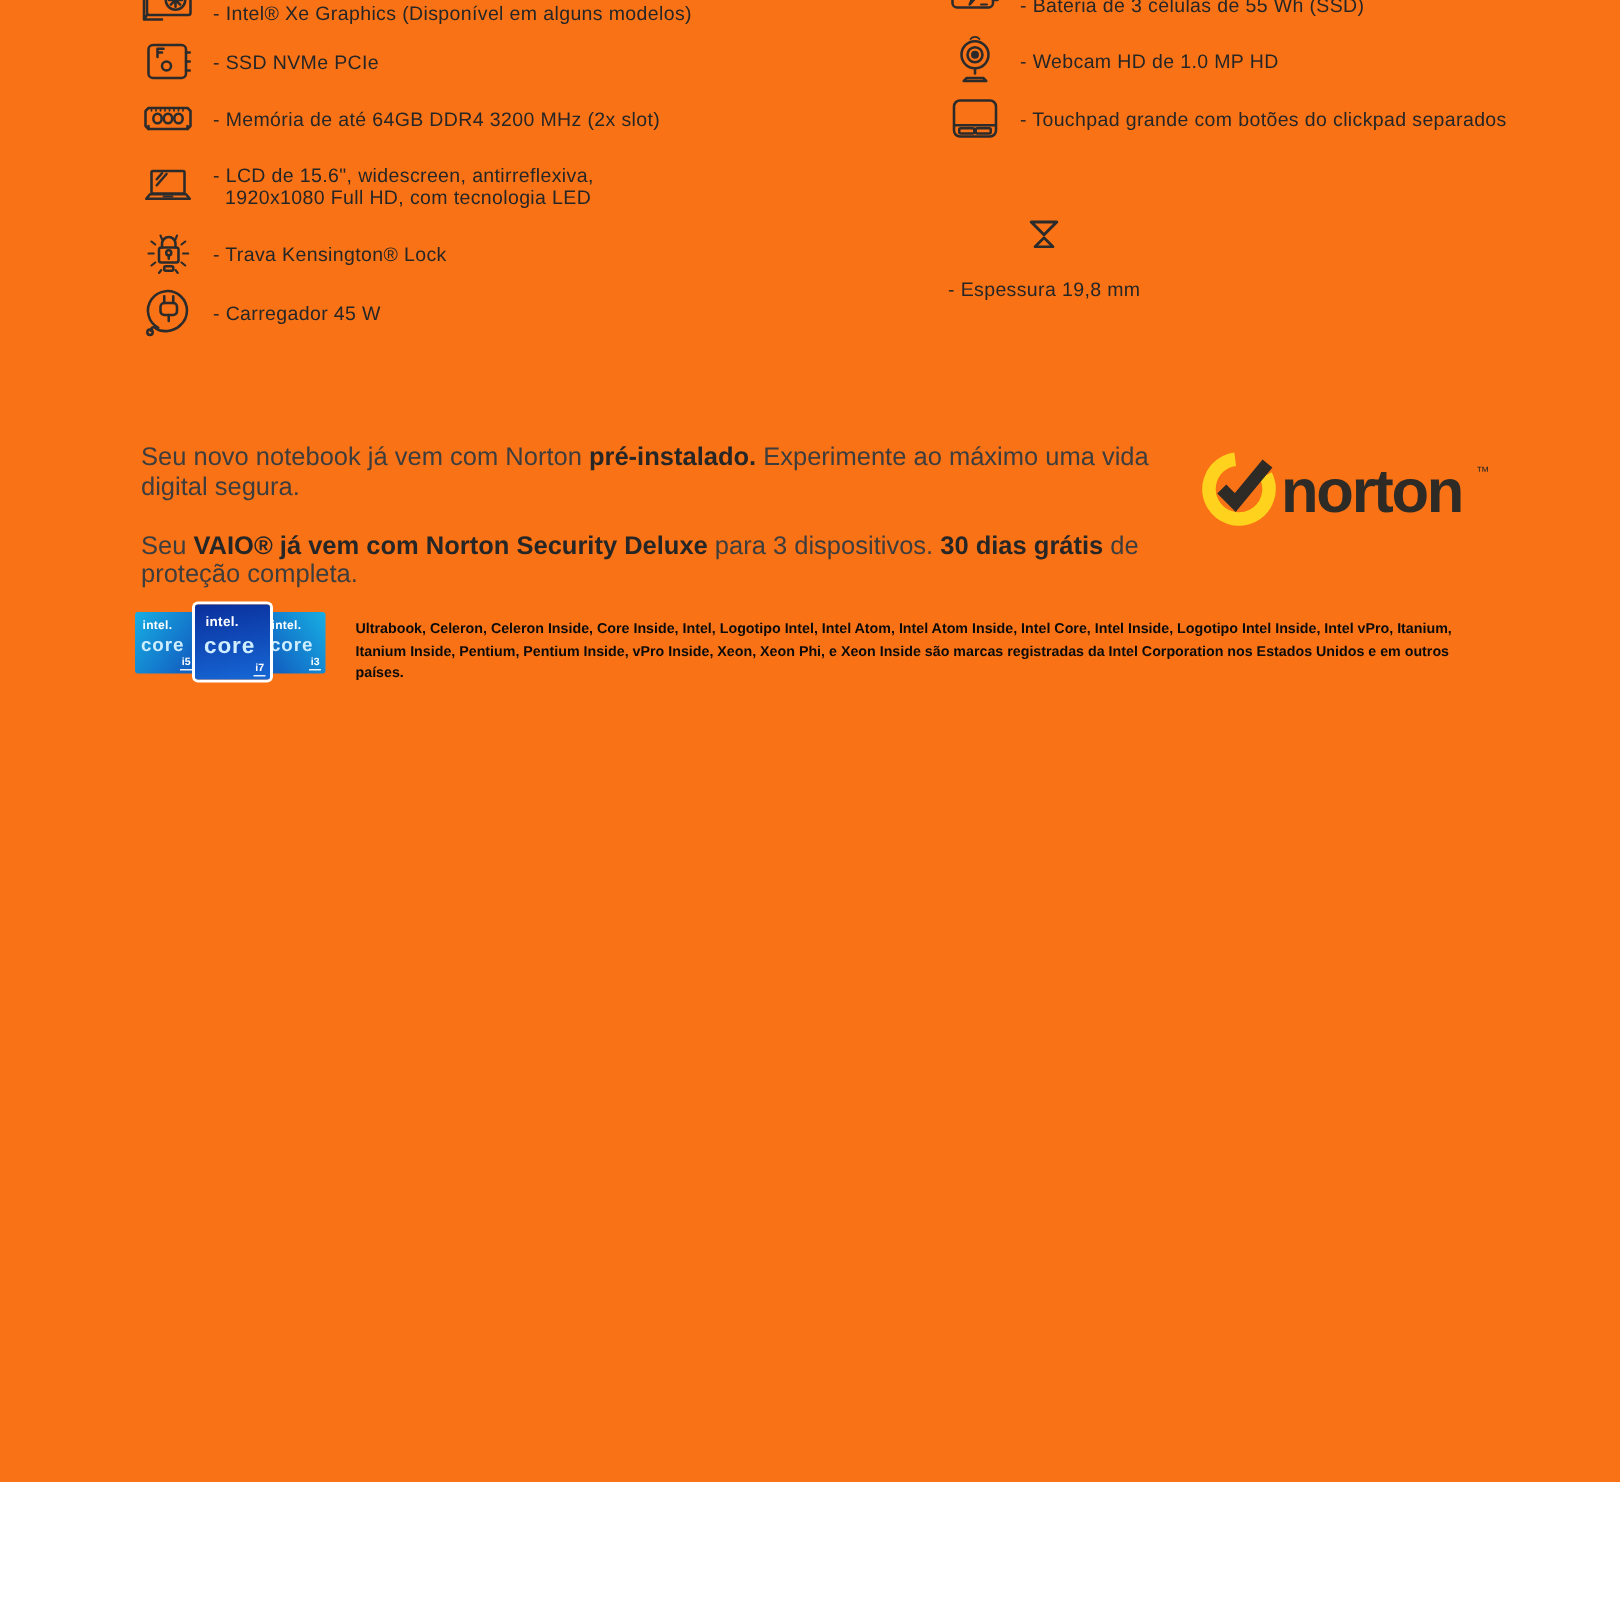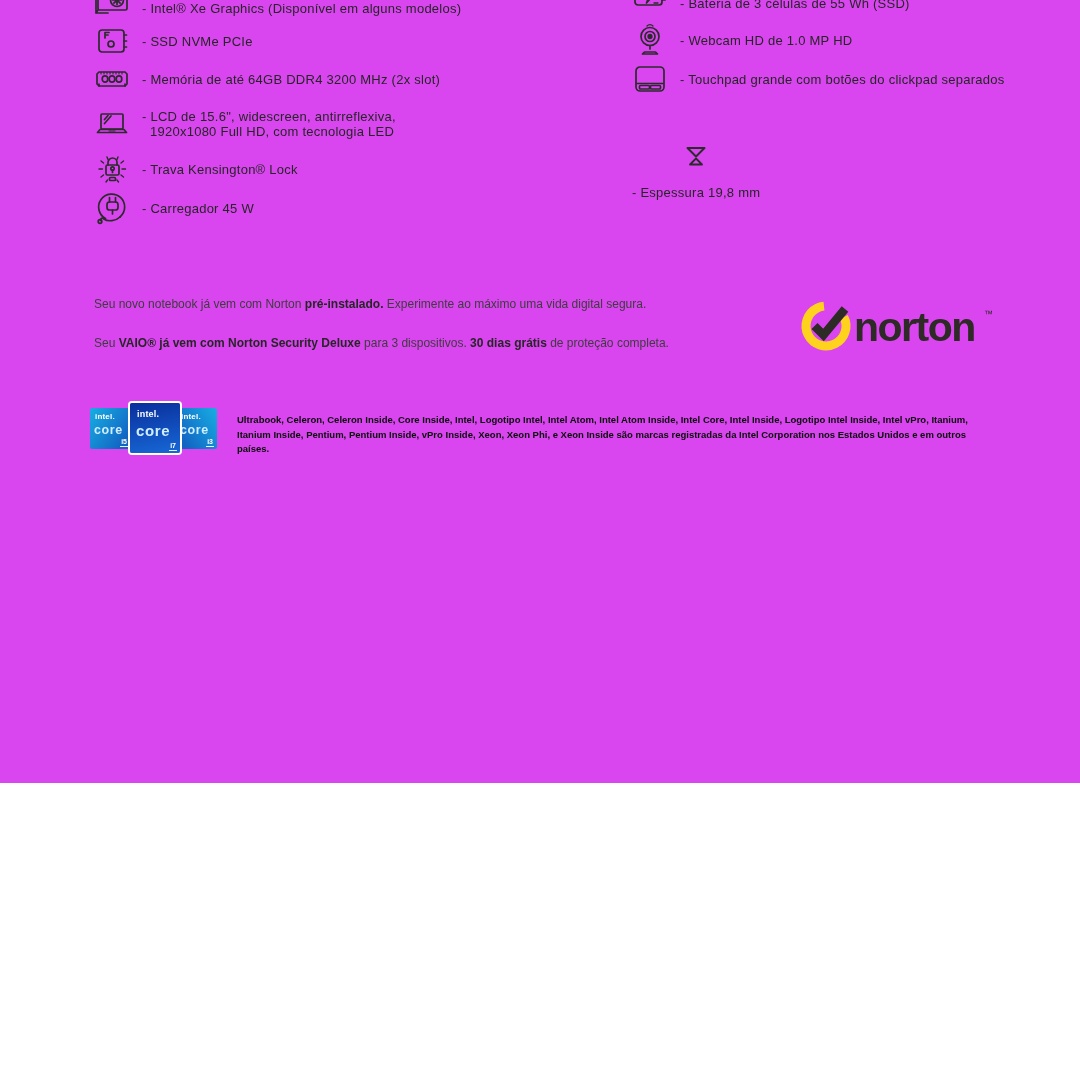--- a/index.html
+++ b/index.html
@@ -1,16 +1,16 @@
 <!DOCTYPE html>
 <html><head>
 <meta charset="utf-8">
 <style>
   html,body{margin:0;padding:0;background:#fff;}
-  .page{position:relative;width:1080px;height:783px;background:#d946ef;overflow:hidden;
+  .page{position:relative;width:1080px;height:988px;background:#f97316;overflow:hidden;
         font-family:"Liberation Sans",sans-serif;}
   
   .spec-row{position:absolute;display:flex;align-items:center;gap:12px;height:36px;}
   .spec-icon{width:36px;height:36px;flex:0 0 36px;}
   .spec-icon svg{width:36px;height:36px;display:block;stroke:#2b2b2b;fill:none;
                  stroke-width:1.7;stroke-linecap:round;stroke-linejoin:round;}
   .spec-text{font-size:13px;line-height:15px;letter-spacing:.25px;color:#262626;white-space:nowrap;}
   .spec-text .line2{display:block;padding-left:8px;}
   
   .l1i{position:absolute;left:94px;top:-18px;}
@@ -21,21 +21,21 @@
   .l5{left:94px;top:151px;justify-content:space-between;}
   .l6{left:94px;top:190px;}
   .r1i{position:absolute;left:632px;top:-21px;}
   .r1t{position:absolute;left:680px;top:-4px;}
   .r2{left:632px;top:22px;}
   .r3{left:632px;top:61px;}
   .r4{left:632px;top:99px;}
   .r5{left:632px;top:137px;flex-direction:column;}
   
   .norton-text{position:absolute;left:94px;top:295px;width:672px;
-               font-size:12px;line-height:19.5px;color:#3d3d3d;}
+               font-size:17px;line-height:19.5px;color:#3d3d3d;}
   .norton-text b{color:#262626;}
   .norton-logo{position:absolute;left:799px;top:296px;width:196px;height:58px;}
   
   .intel-badges{position:absolute;left:90px;top:402px;width:132px;height:52px;padding-left:48px;}
   .badge{position:absolute;border-radius:2px;color:#fff;overflow:hidden;}
   .badge-side{width:41px;height:41px;top:6px;background:linear-gradient(125deg,#17aee3 0%,#1263c2 85%);}
   .badge-left{left:0;}
   .badge-right{left:86px;background:linear-gradient(235deg,#17aee3 0%,#1263c2 85%);}
   .badge-center{left:40px;top:1px;width:50px;height:50px;z-index:2;
                 background:linear-gradient(170deg,#0a2f9c 0%,#1668d6 100%);

